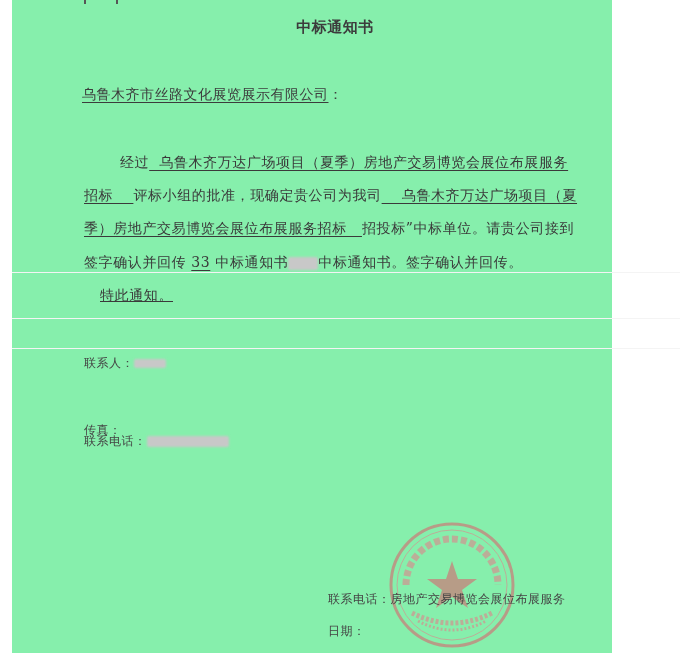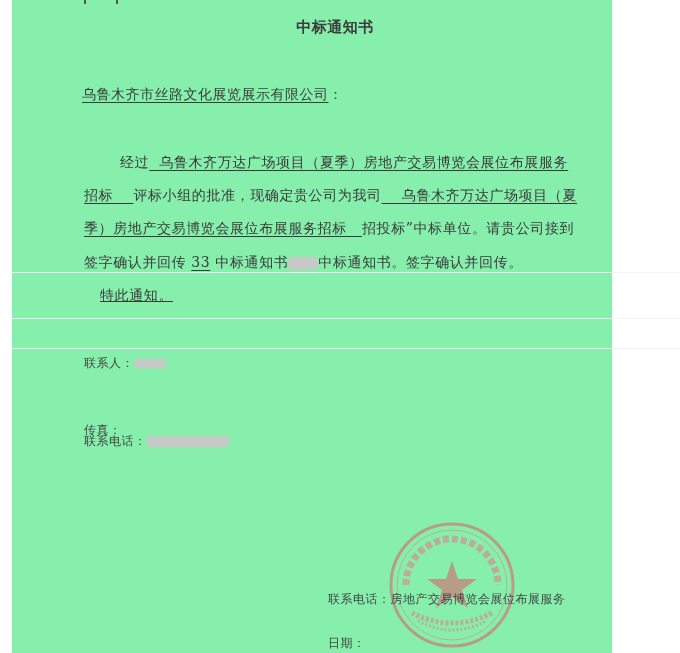--- a/index.html
+++ b/index.html
@@ -161,17 +161,17 @@
     <polygon points="64,40 70,58 89,58 74,69 80,87 64,76 48,87 54,69 39,58 58,58" fill="#e05a6a"></polygon>
     <path d="M 18 64 A 46 46 0 0 1 110 64" fill="none" stroke="#e87a88" stroke-width="7" stroke-dasharray="6 3"></path>
     <path d="M 24 92 Q 64 112 104 92" fill="none" stroke="#e87a88" stroke-width="5" stroke-dasharray="3 2"></path>
     <path d="M 30 100 Q 64 118 98 100" fill="none" stroke="#e87a88" stroke-width="3" stroke-dasharray="2 2"></path>
   </svg>
 
   <div class="signature" style="top:591px;">
     <span>联系电话：</span><span>房地产交易博览会展位布展服务</span>
   </div>
 
-  <div class="signature" style="top:623px;margin-top:12px;">
+  <div class="signature" style="top:623px;">
     <span>日期：</span>
   </div>
 
 </div>
 
 </body></html>

